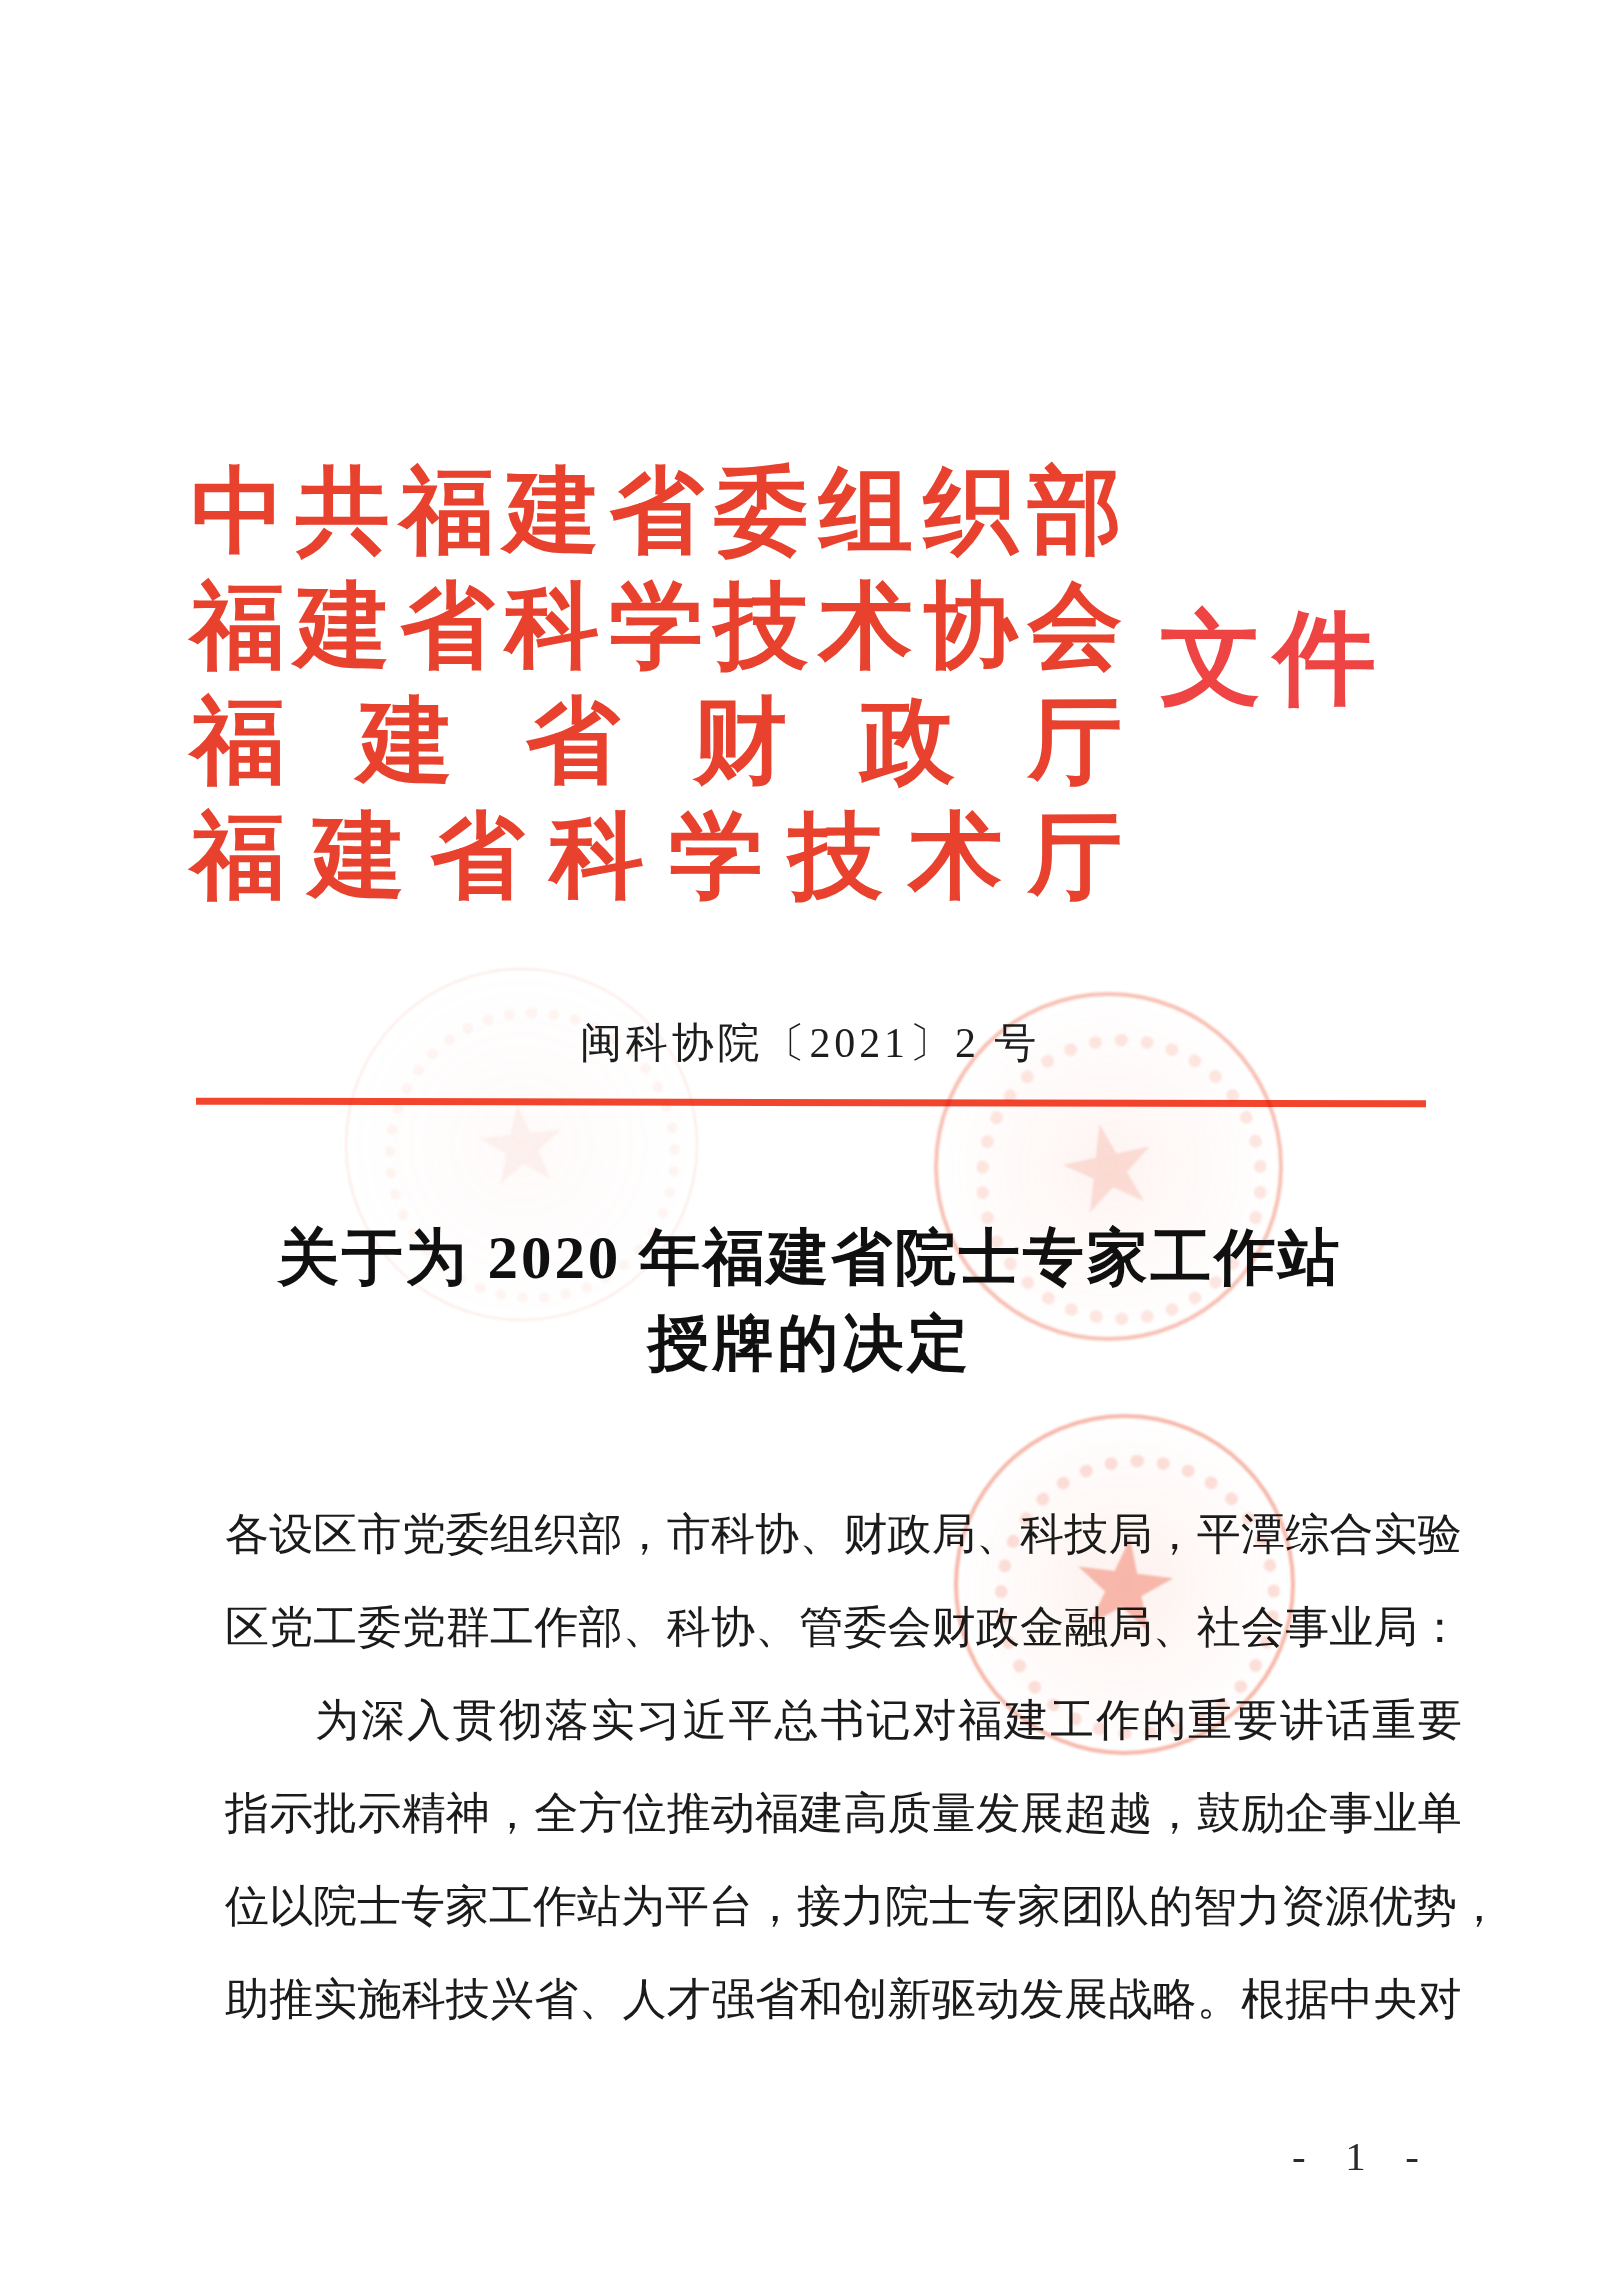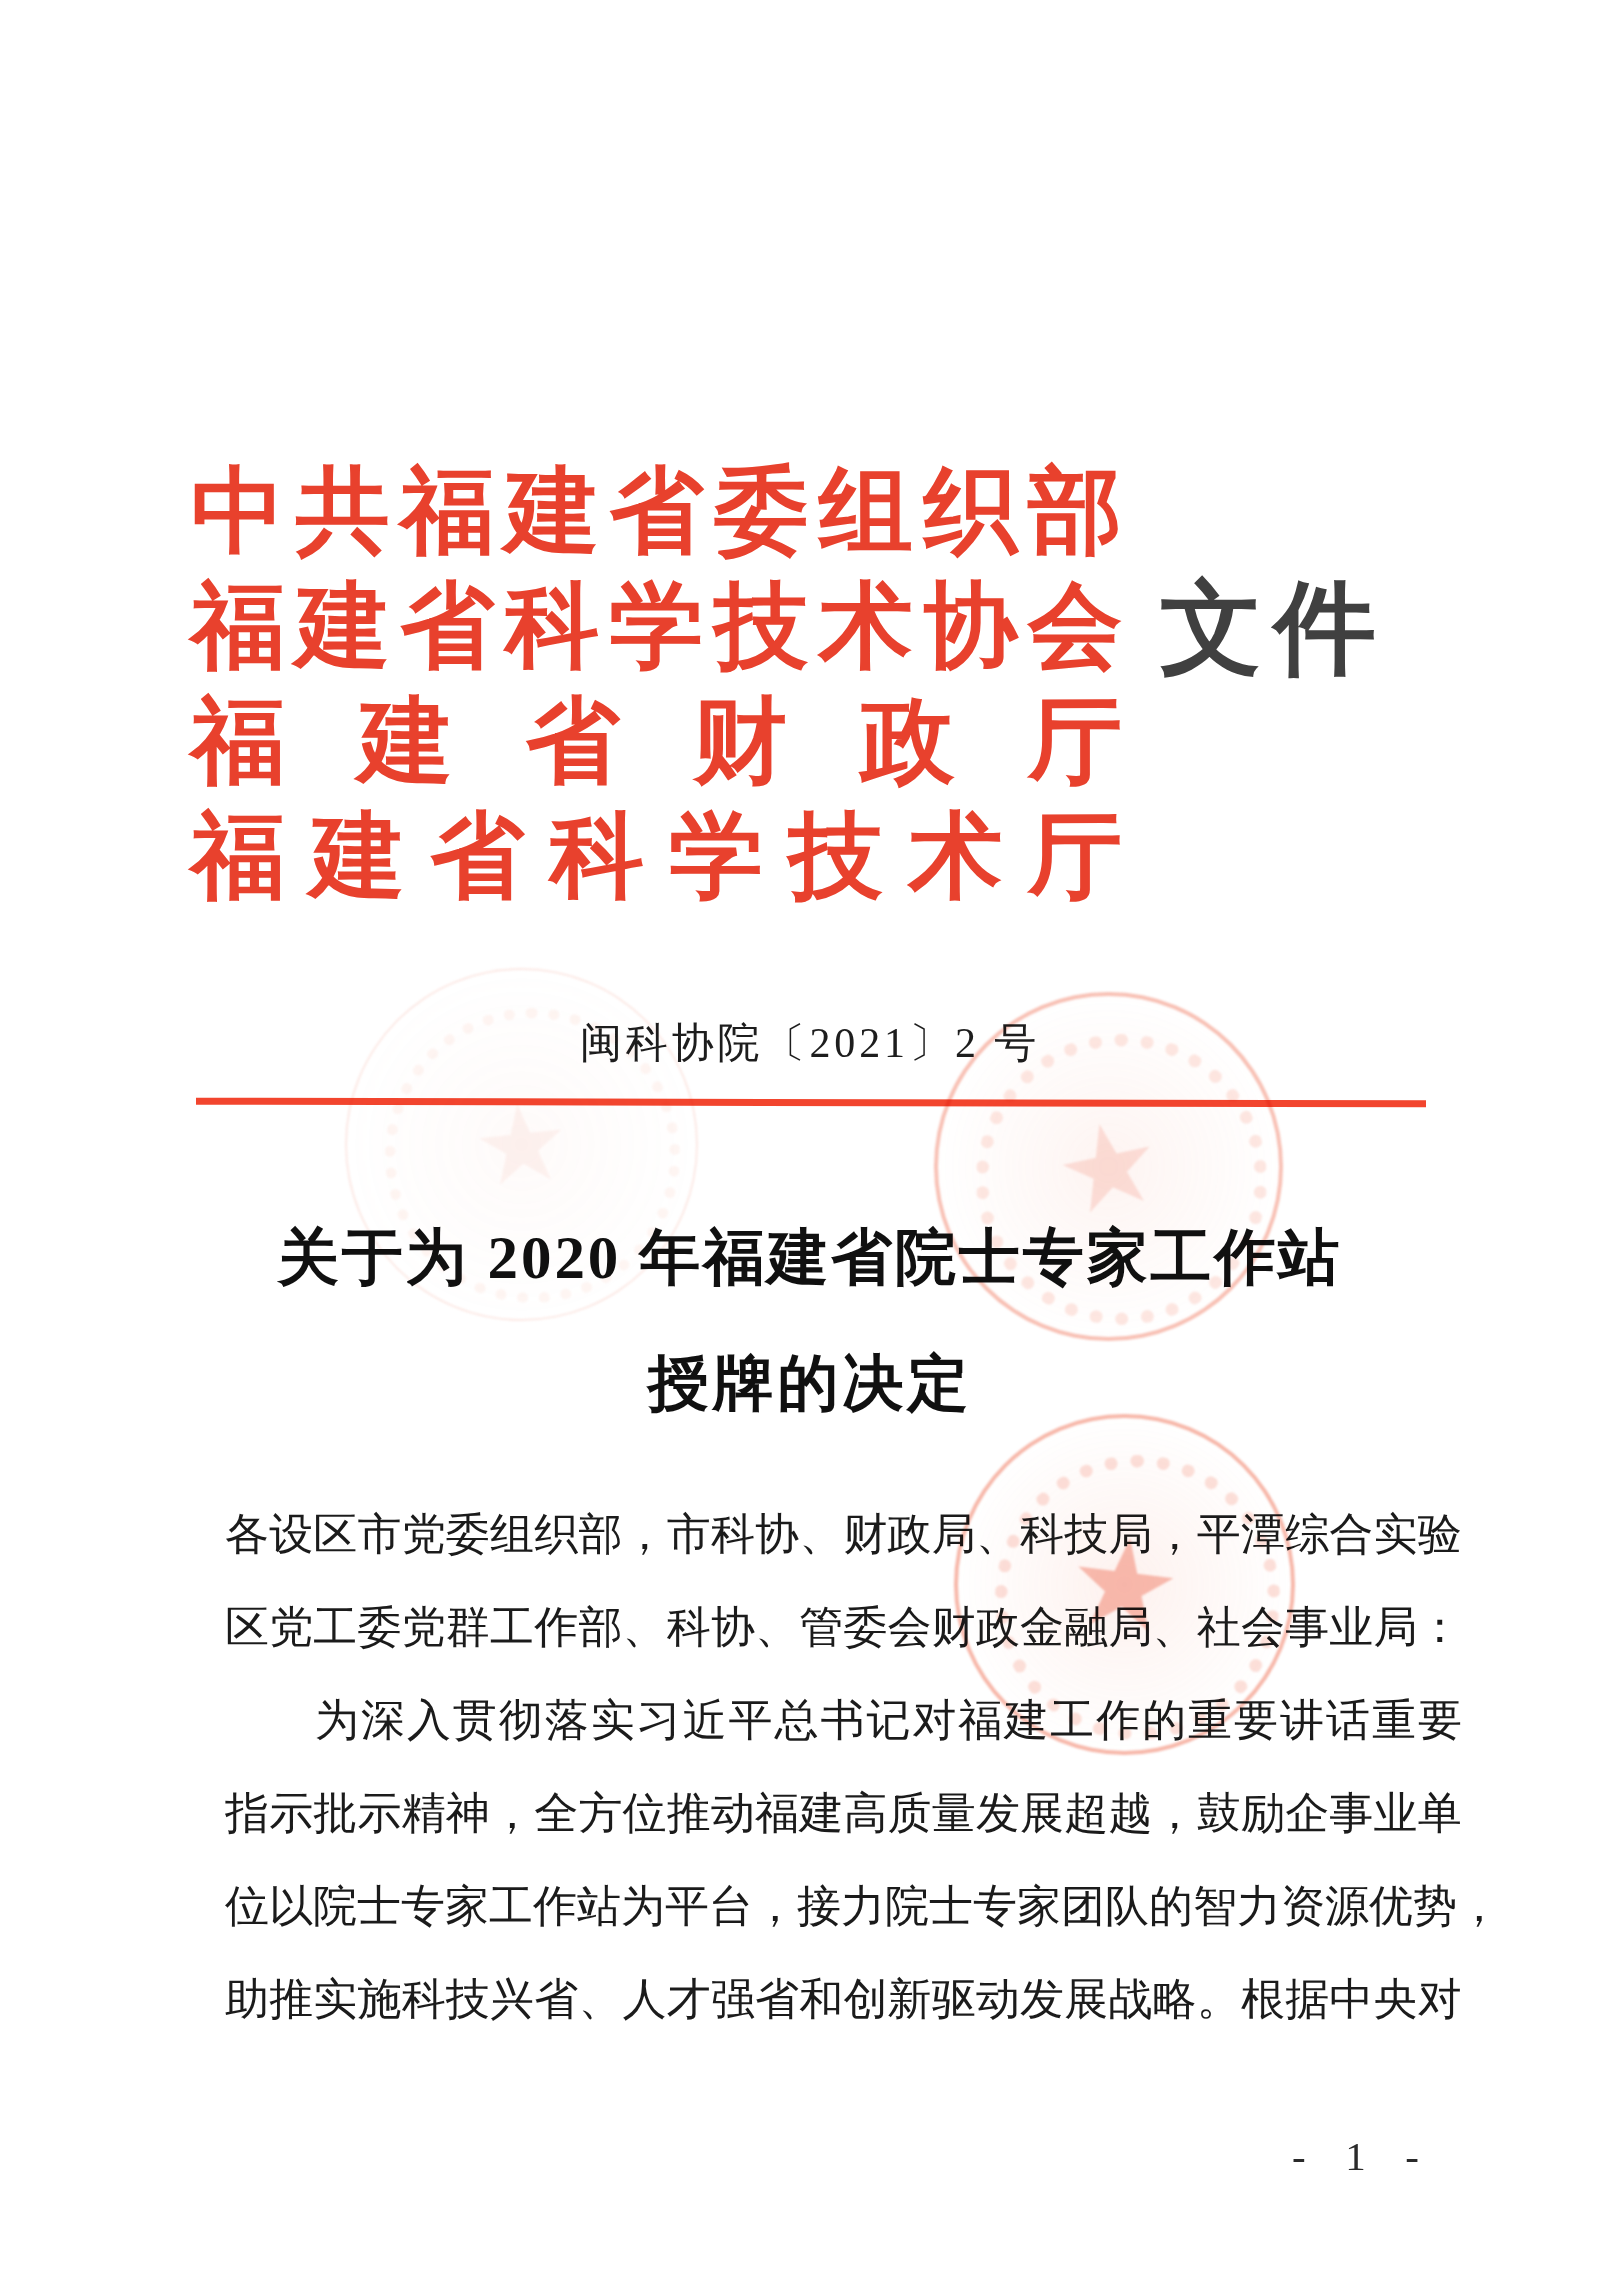--- a/index.html
+++ b/index.html
@@ -16,22 +16,22 @@
   }
   .org-line{
     display:flex;justify-content:space-between;
     height:115px;align-items:center;
     font-size:94px;font-weight:700;
     color:#e8412d;
     line-height:1;
     white-space:nowrap;
   }
   .doc-word{
-    position:absolute;left:1160px;top:573px;width:245px;
-    font-size:102px;font-weight:700;color:#404040;
+    position:absolute;left:1160px;top:603px;width:245px;
+    font-size:102px;font-weight:700;color:#ef4444;
     letter-spacing:11.8px;line-height:1.1;white-space:nowrap;
   }
   
   .doc-number{
     position:absolute;left:0;top:1015px;width:1620px;
     text-align:center;
     font-size:42px;color:#1d1d1d;
     letter-spacing:3.9px;
   }
   
@@ -39,21 +39,21 @@
     position:absolute;left:196px;top:1099px;width:1230px;height:6.9px;
     background:#f2452e;
     transform:rotate(0.12deg);
   }
   
   .doc-title{
     position:absolute;left:0;top:1227px;width:1620px;
     text-align:center;color:#101010;font-weight:700;
   }
   .doc-title .t1{font-size:61px;letter-spacing:2.9px;line-height:1;}
-  .doc-title .t2{font-size:61px;letter-spacing:3.9px;line-height:1;margin-top:65px;}
+  .doc-title .t2{font-size:61px;letter-spacing:3.9px;line-height:1;margin-top:25px;}
   
   .body-text{
     position:absolute;left:225px;top:1488px;width:1237px;
     color:#1b1b1b;
   }
   .body-line{
     display:flex;justify-content:space-between;
     height:93px;align-items:center;
     font-size:44px;line-height:1;white-space:nowrap;
   }

